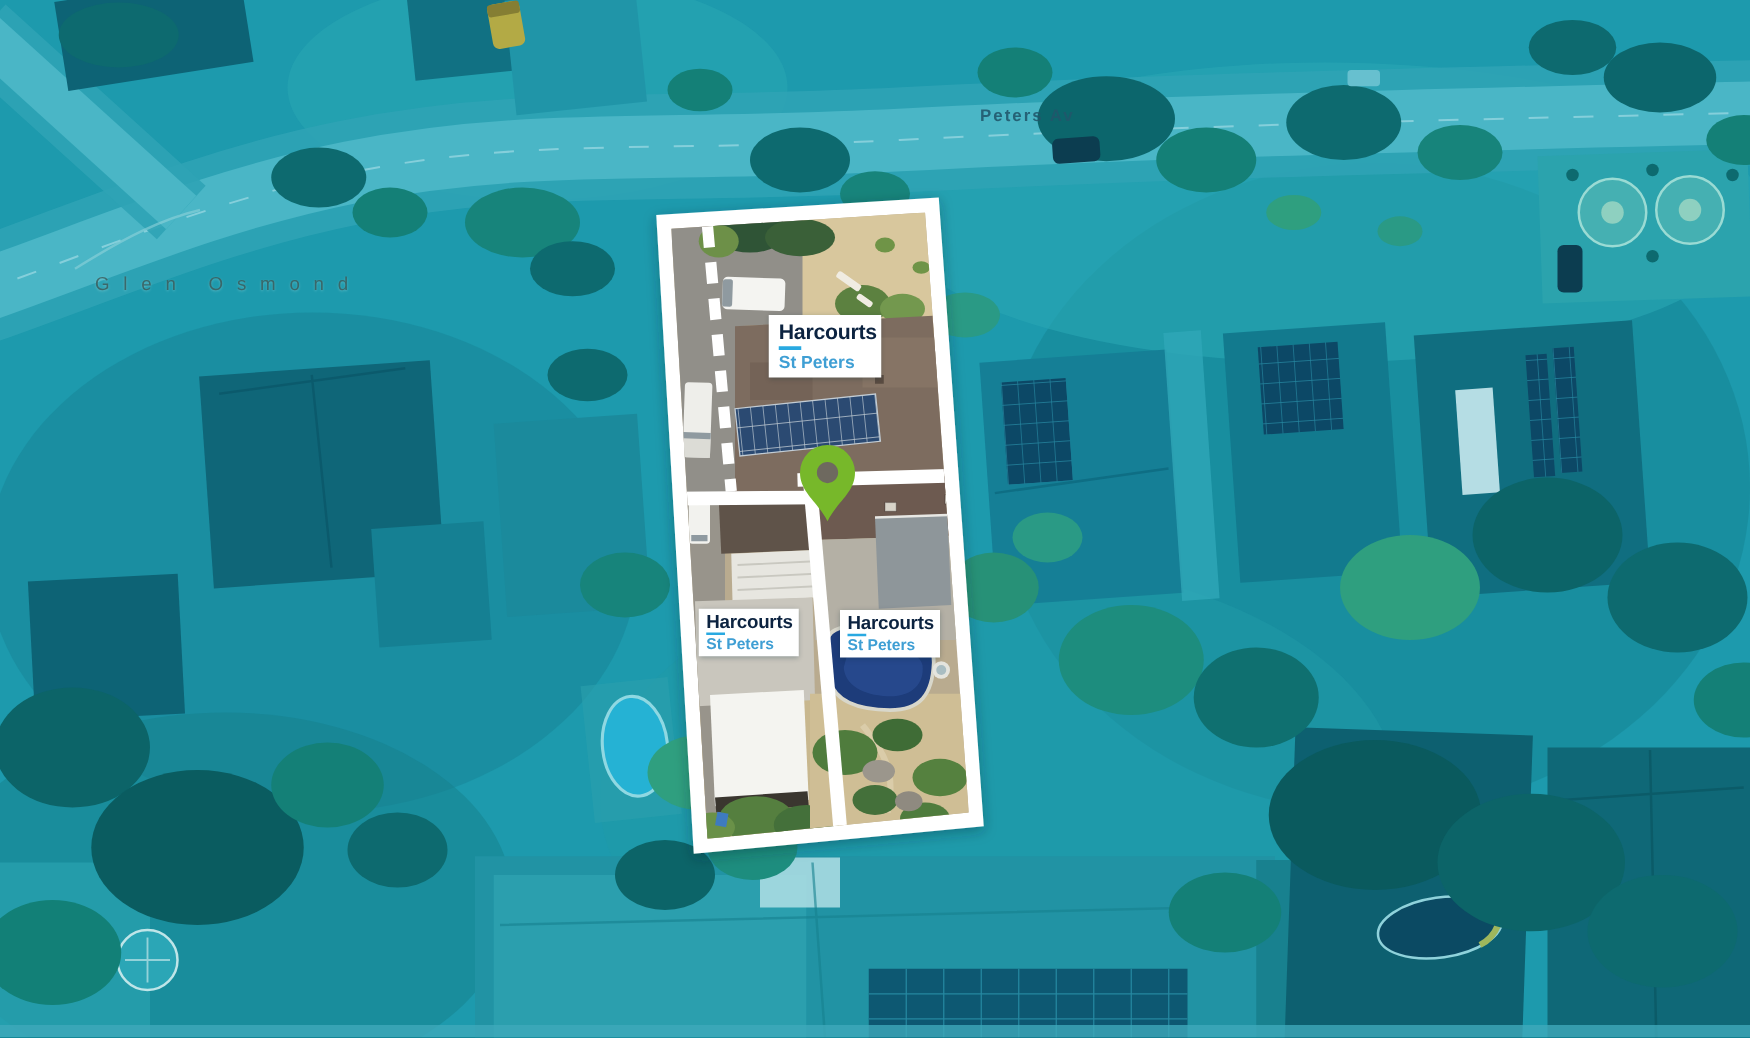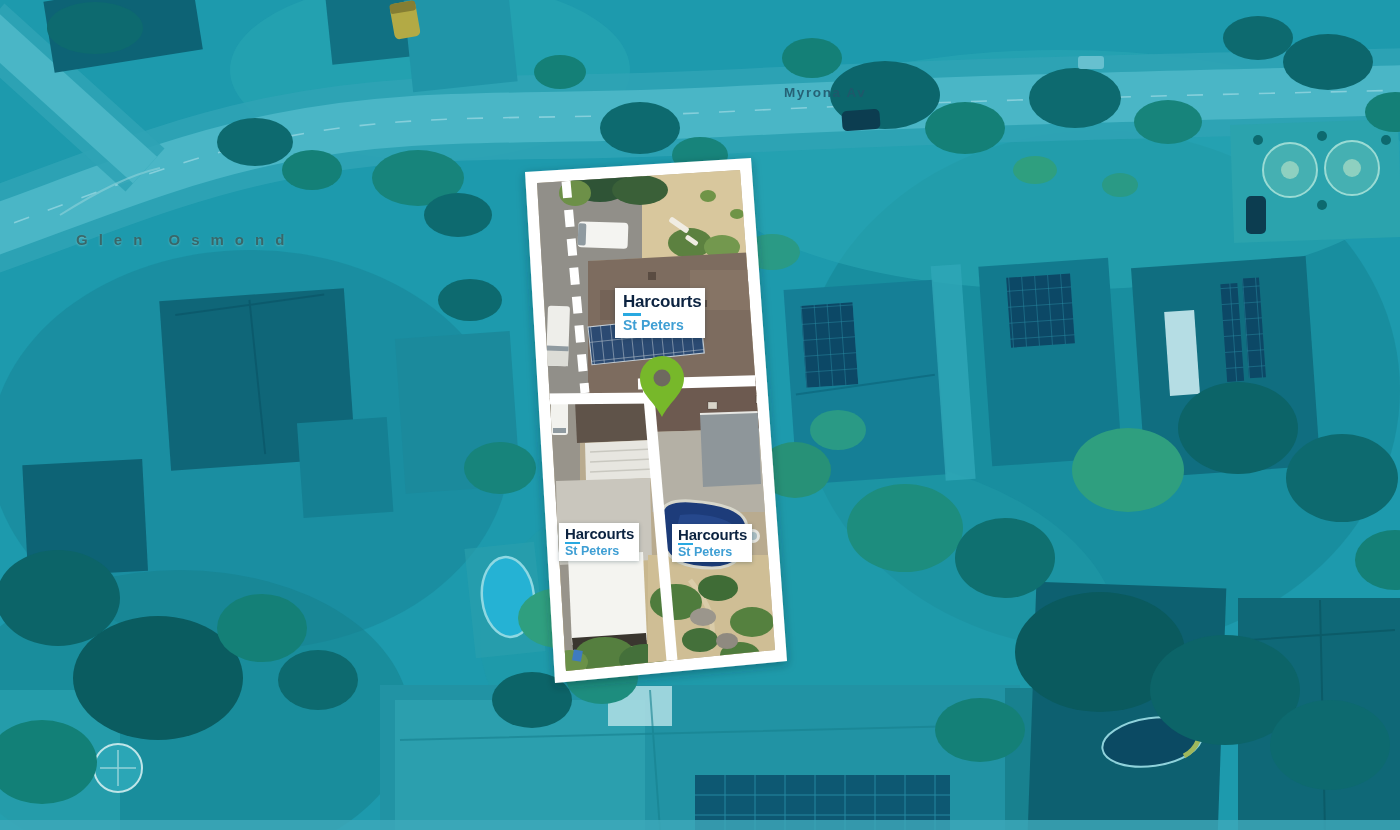--- a/index.html
+++ b/index.html
@@ -19,29 +19,27 @@
     font-family:"Liberation Sans","DejaVu Sans",sans-serif;
   }
   .stage svg{position:absolute;left:0;top:0;display:block;}
   .txt-label{position:absolute;white-space:nowrap;pointer-events:none;}
   .street{
     font-size:13.5px;color:var(--street-label);opacity:.88;
     letter-spacing:1.6px;font-weight:bold;
   }
   .locality{
     font-size:15px;color:var(--locality-label);opacity:.85;
-    letter-spacing:11px;font-weight:bold;
+    letter-spacing:11px;font-weight:normal;
     text-shadow:0 1px 2px rgba(225,245,240,.35);
-    margin-top:12px;
   }
   .marker-label{
     position:absolute;background:var(--frame-white);
     box-shadow:0 1px 4px rgba(4,40,50,.28);
     box-sizing:border-box;
-    margin-top:36px;
   }
   .marker-label .brand{
     font-weight:bold;color:var(--brand-navy);letter-spacing:-.2px;
   }
   .marker-label .brand-underline{background:var(--underline-cyan);}
   .marker-label .office{color:var(--office-blue);font-weight:bold;}
   .lbl-main{left:615px;top:252px;width:90px;height:50px;padding:5px 8px 6px;}
   .lbl-main .brand{font-size:17px;line-height:18px;}
   .lbl-main .brand-underline{width:18px;height:3px;margin:2px 0 2px;}
   .lbl-main .office{font-size:14px;line-height:15px;}
@@ -282,21 +280,21 @@
       <line x1="566" y1="181" x2="585" y2="393" stroke="var(--frame-white)" stroke-width="9" stroke-dasharray="17 12"></line>
     </g>
   </g>
 
   <g>
     <path d="M662,417 C654,401 640,394 640,378 a22,22 0 1 1 44,0 c0,16 -14,23 -22,39 z" style="fill:var(--pin-green)"></path>
     <circle cx="662" cy="378" r="8.5" fill="#6e695f"></circle>
   </g>
 </svg>
 
-<div class="txt-label street" style="left:784px;top:85px;">Myrona Av</div>
+<div class="txt-label street" style="left:784px;top:85px;">Peters Av</div>
 <div class="txt-label locality" style="left:76px;top:219px;">Glen Osmond</div>
 
 <div class="marker-label lbl-main">
   <div class="brand">Harcourts</div>
   <div class="brand-underline"></div>
   <div class="office">St Peters</div>
 </div>
 <div class="marker-label lbl-small lbl-bl">
   <div class="brand">Harcourts</div>
   <div class="brand-underline"></div>

